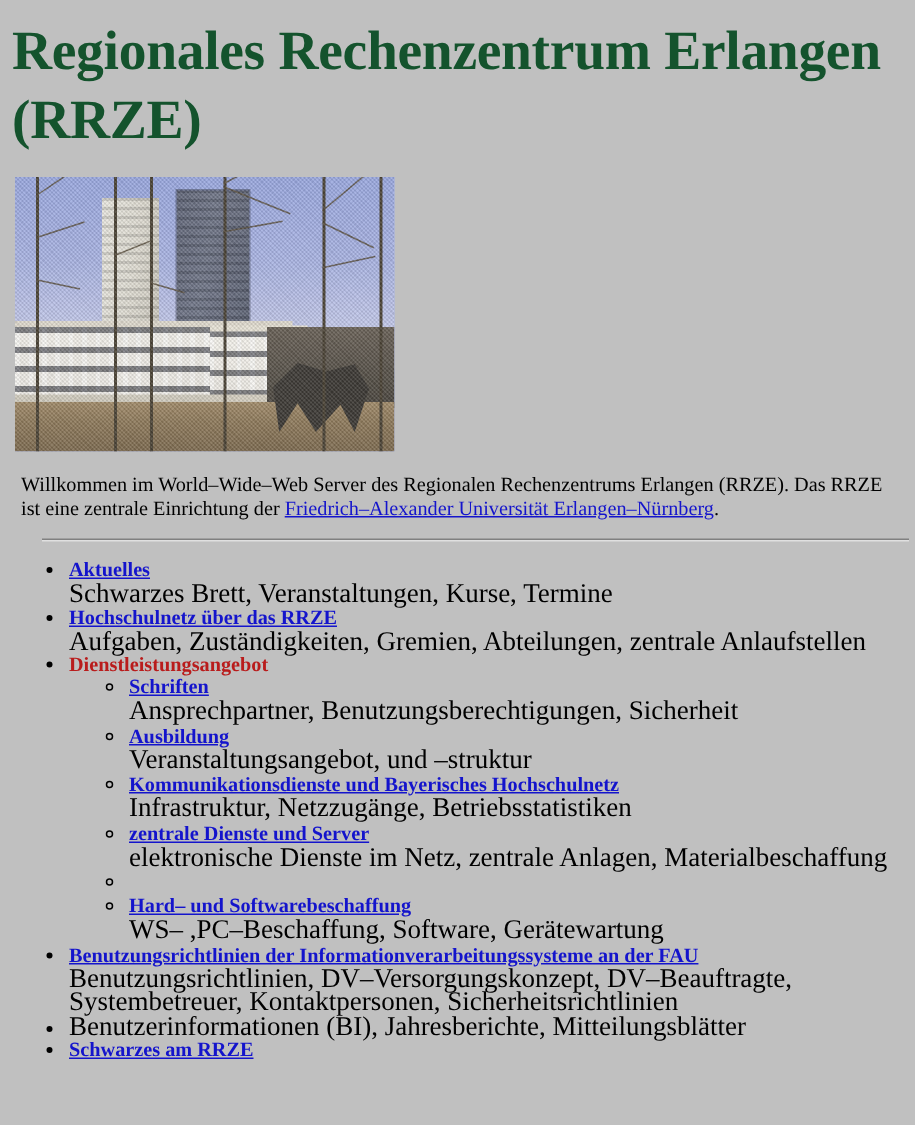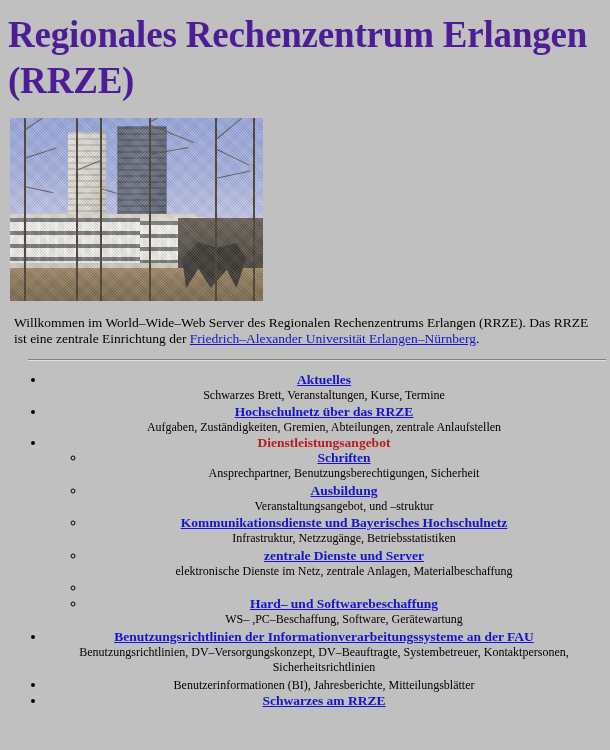--- a/index.html
+++ b/index.html
@@ -21,21 +21,21 @@
   }
 
   h1.title {
     font-family: "Liberation Serif", "DejaVu Serif", serif;
     font-weight: bold;
     font-size: 37px;
     line-height: 46px;
     margin: 4px 0 0 0;
     padding: 0;
     letter-spacing: -0.2px;
-    color: #4c1d95;
+    color: #14532d;
     width: 600px;
   }
 
   .photo-wrap {
     margin: 14px 0 0 2px;
   }
   .photo {
     width: 253px;
     height: 183px;
     position: relative;
@@ -172,31 +172,31 @@
     margin: 0 0 0 0;
     padding: 0;
   }
   ul.lvl2 {
     list-style: circle;
     margin: 0;
     padding-left: 40px;
   }
   .desc {
     display: block;
-    font-size: 12px;
+    font-size: 18px;
     line-height: 15.5px;
     color: #000;
     font-weight: normal;
     margin-top: 1px;
   }
   .plainbold {
     font-weight: bold;
     color: #b91c1c;
   }
-  li { margin-bottom: 1px; text-align: center; }
+  li { margin-bottom: 1px; }
 </style>
 </head>
 <body>
 
 <div class="page">
 
   <h1 class="title">Regionales Rechenzentrum Erlangen (RRZE)</h1>
 
   <div class="photo-wrap">
     <div class="photo">

